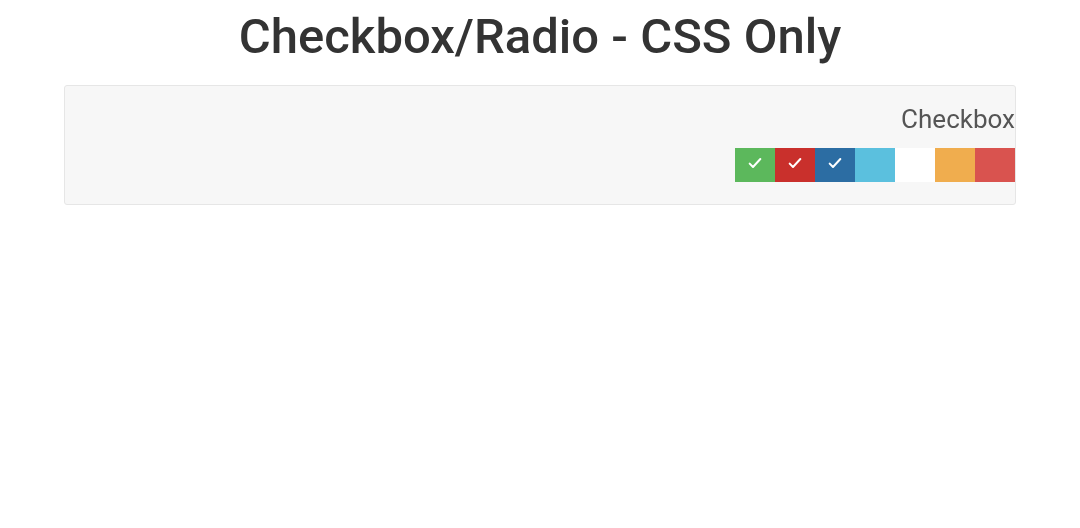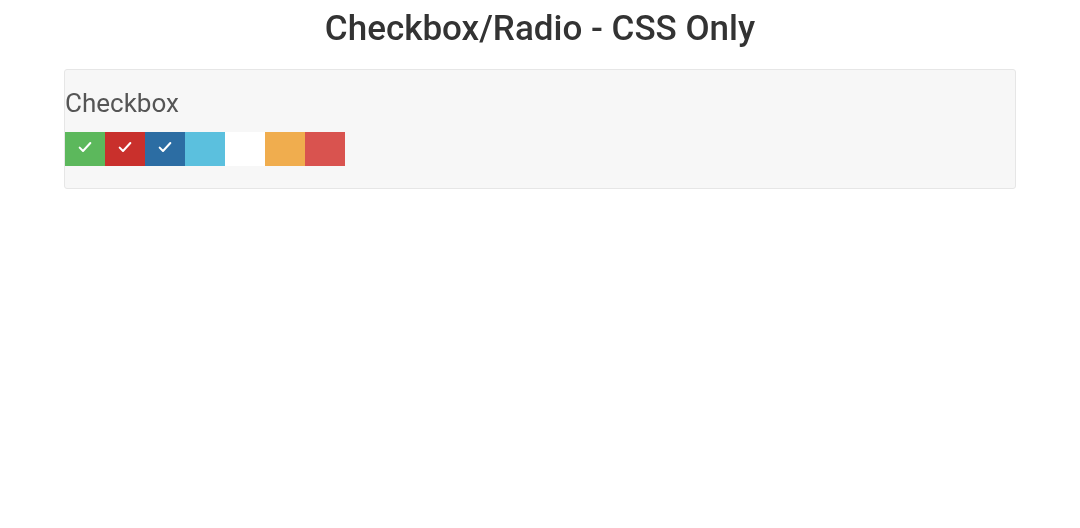--- a/index.html
+++ b/index.html
@@ -11,32 +11,32 @@
       font-family: -apple-system, BlinkMacSystemFont, "Segoe UI", Roboto, "Helvetica Neue", Arial, sans-serif;
       background: #fff;
       color: #333;
     }
     .container {
       width: 1080px;
       margin: 0 auto;
     }
     .main-title {
       text-align: center;
-      font-size: 35px;
+      font-size: 49px;
       font-weight: 500;
       color: #333;
       padding: 8px 0 20px;
     }
     .panel {
       margin: 0 64px 28px;
       background: #f7f7f7;
       border: 1px solid #e6e6e6;
       border-radius: 3px;
       padding: 18px 0 22px;
-      text-align: left;
+      text-align: right;
     }
     .panel-title {
       font-size: 26px;
       font-weight: 400;
       color: #555;
       margin-bottom: 14px;
     }
     .swatch-row {
       display: inline-flex;
       vertical-align: middle;

